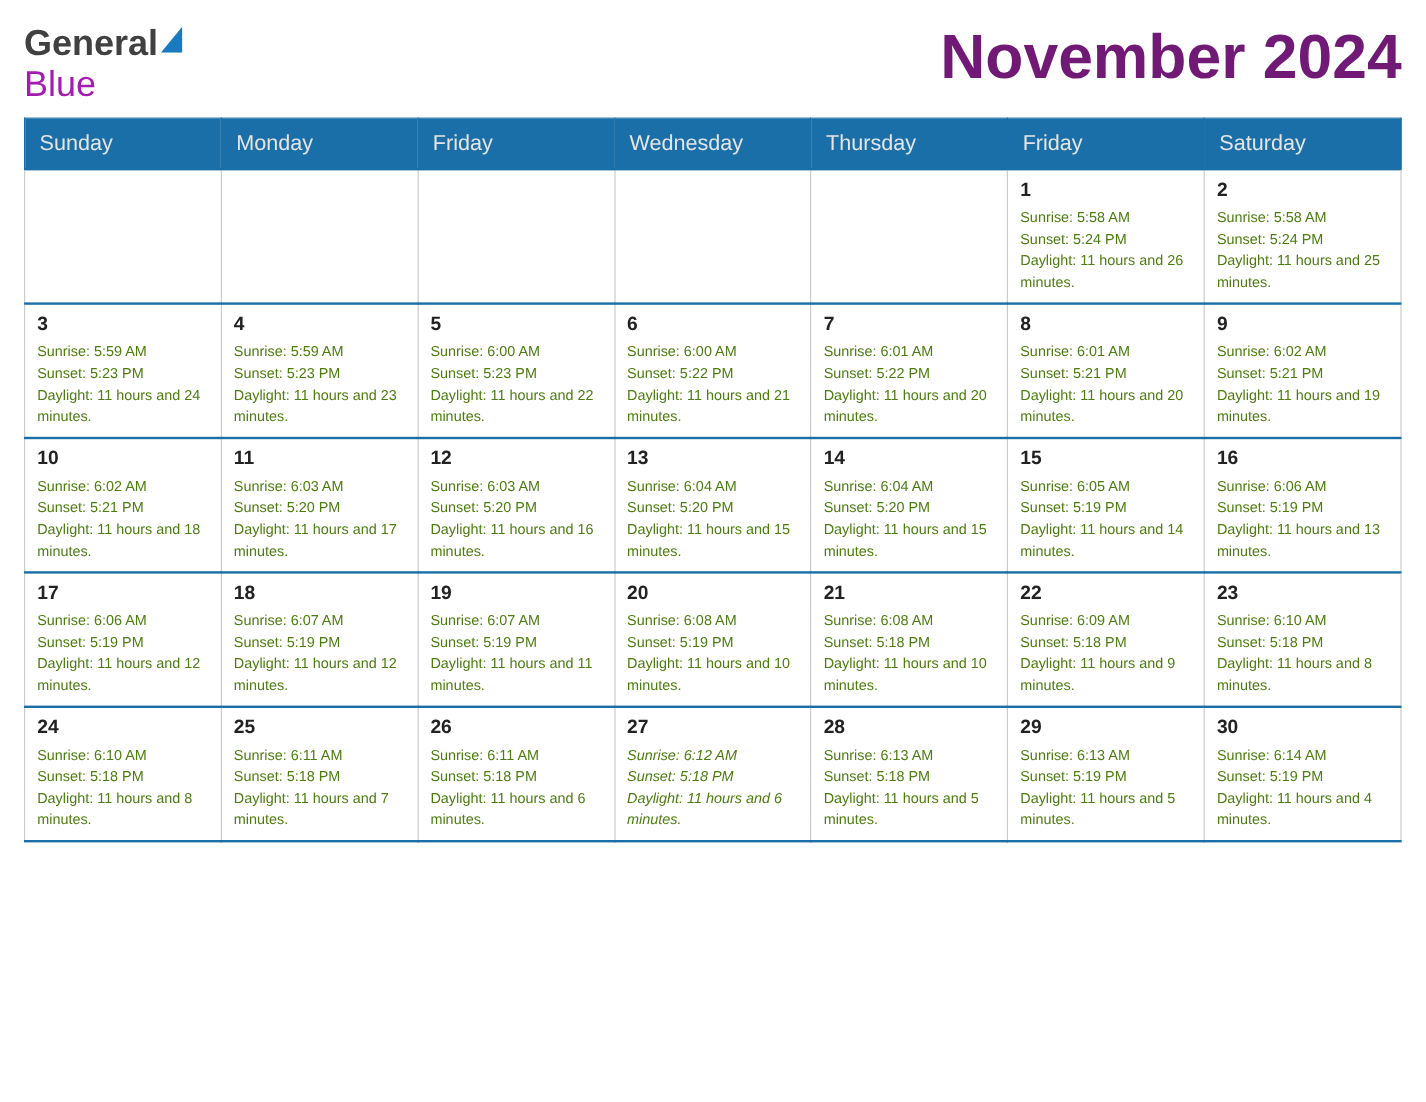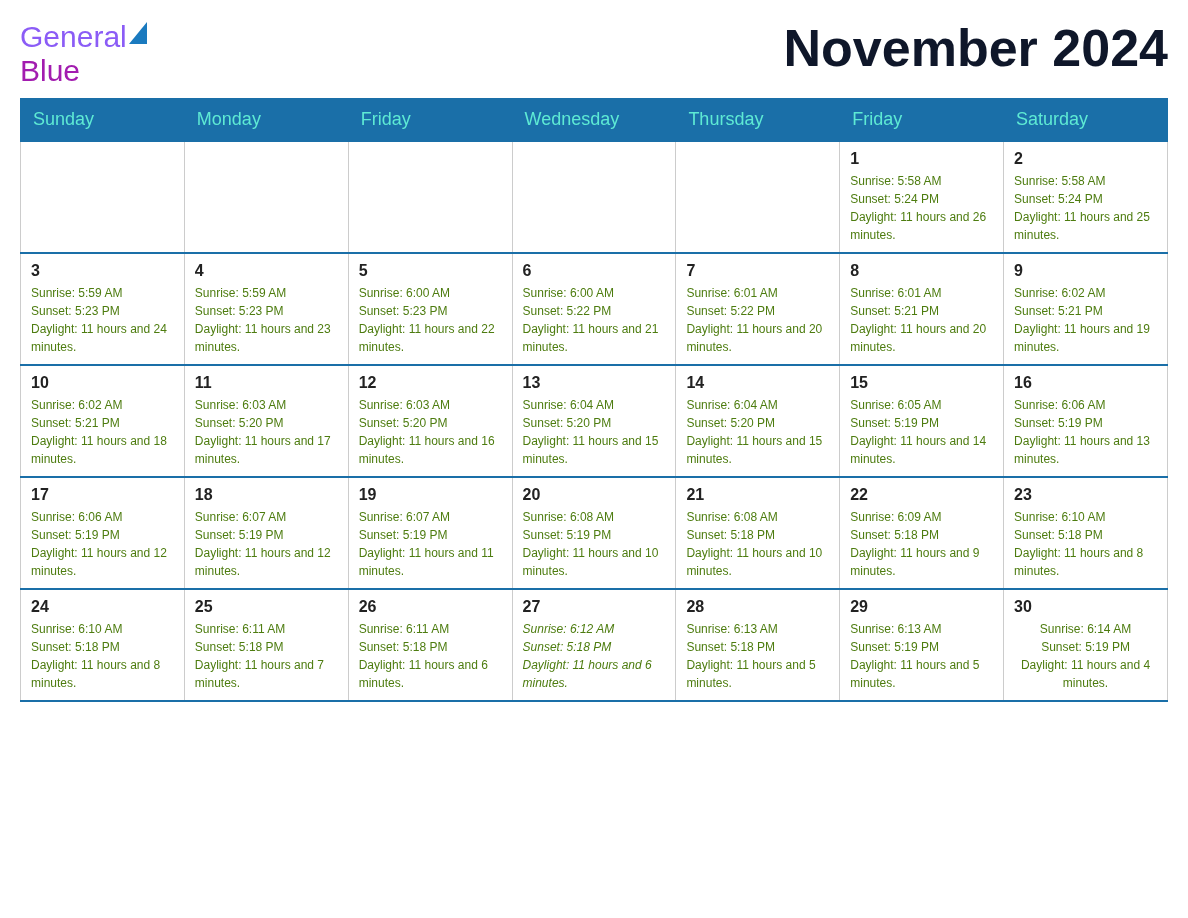--- a/index.html
+++ b/index.html
@@ -20,36 +20,36 @@
       display: flex;
       flex-direction: column;
       align-items: flex-start;
     }
     .title-section {
       text-align: right;
     }
     .month-year {
       font-size: 52px;
       font-weight: bold;
-      color: #0f172a;
+      color: #701a75;
       line-height: 1.1;
     }
     .location {
       font-size: 20px;
       color: #444;
       margin-top: 4px;
     }
     .calendar {
       width: 100%;
       border-collapse: collapse;
       margin-top: 10px;
     }
     .calendar th {
       background: #1a6fa8;
-      color: #5eead4;
+      color: #e5e5e5;
       font-size: 18px;
       font-weight: normal;
       padding: 10px 12px;
       text-align: left;
       border: 1px solid #1a6fa8;
     }
     .calendar td {
       border: 1px solid #ccc;
       vertical-align: top;
       padding: 8px 10px;
@@ -76,22 +76,22 @@
     }
     .empty-cell {
       background: #f9f9f9;
     }
     .logo-wrapper {
       display: flex;
       align-items: center;
     }
     .logo-text-general {
       font-size: 30px;
-      font-weight: normal;
-      color: #8b5cf6;
+      font-weight: bold;
+      color: #404040;
     }
     .logo-text-blue {
       font-size: 30px;
       font-weight: normal;
       color: #a21caf;
     }
     .logo-arrow {
       display: inline-block;
       margin-left: 2px;
       position: relative;
@@ -316,19 +316,19 @@
 Daylight: 11 hours and 5 minutes.</div>
         </td>
         <td>
           <span class="day-number">29</span>
           <div class="day-info" style="white-space: pre-line;">Sunrise: 6:13 AM
 Sunset: 5:19 PM
 Daylight: 11 hours and 5 minutes.</div>
         </td>
         <td>
           <span class="day-number">30</span>
-          <div class="day-info" style="white-space: pre-line; text-align: center;">Sunrise: 6:14 AM
+          <div class="day-info" style="white-space: pre-line;">Sunrise: 6:14 AM
 Sunset: 5:19 PM
 Daylight: 11 hours and 4 minutes.</div>
         </td>
       </tr>
     </tbody>
 </table>
 
 </body></html>

